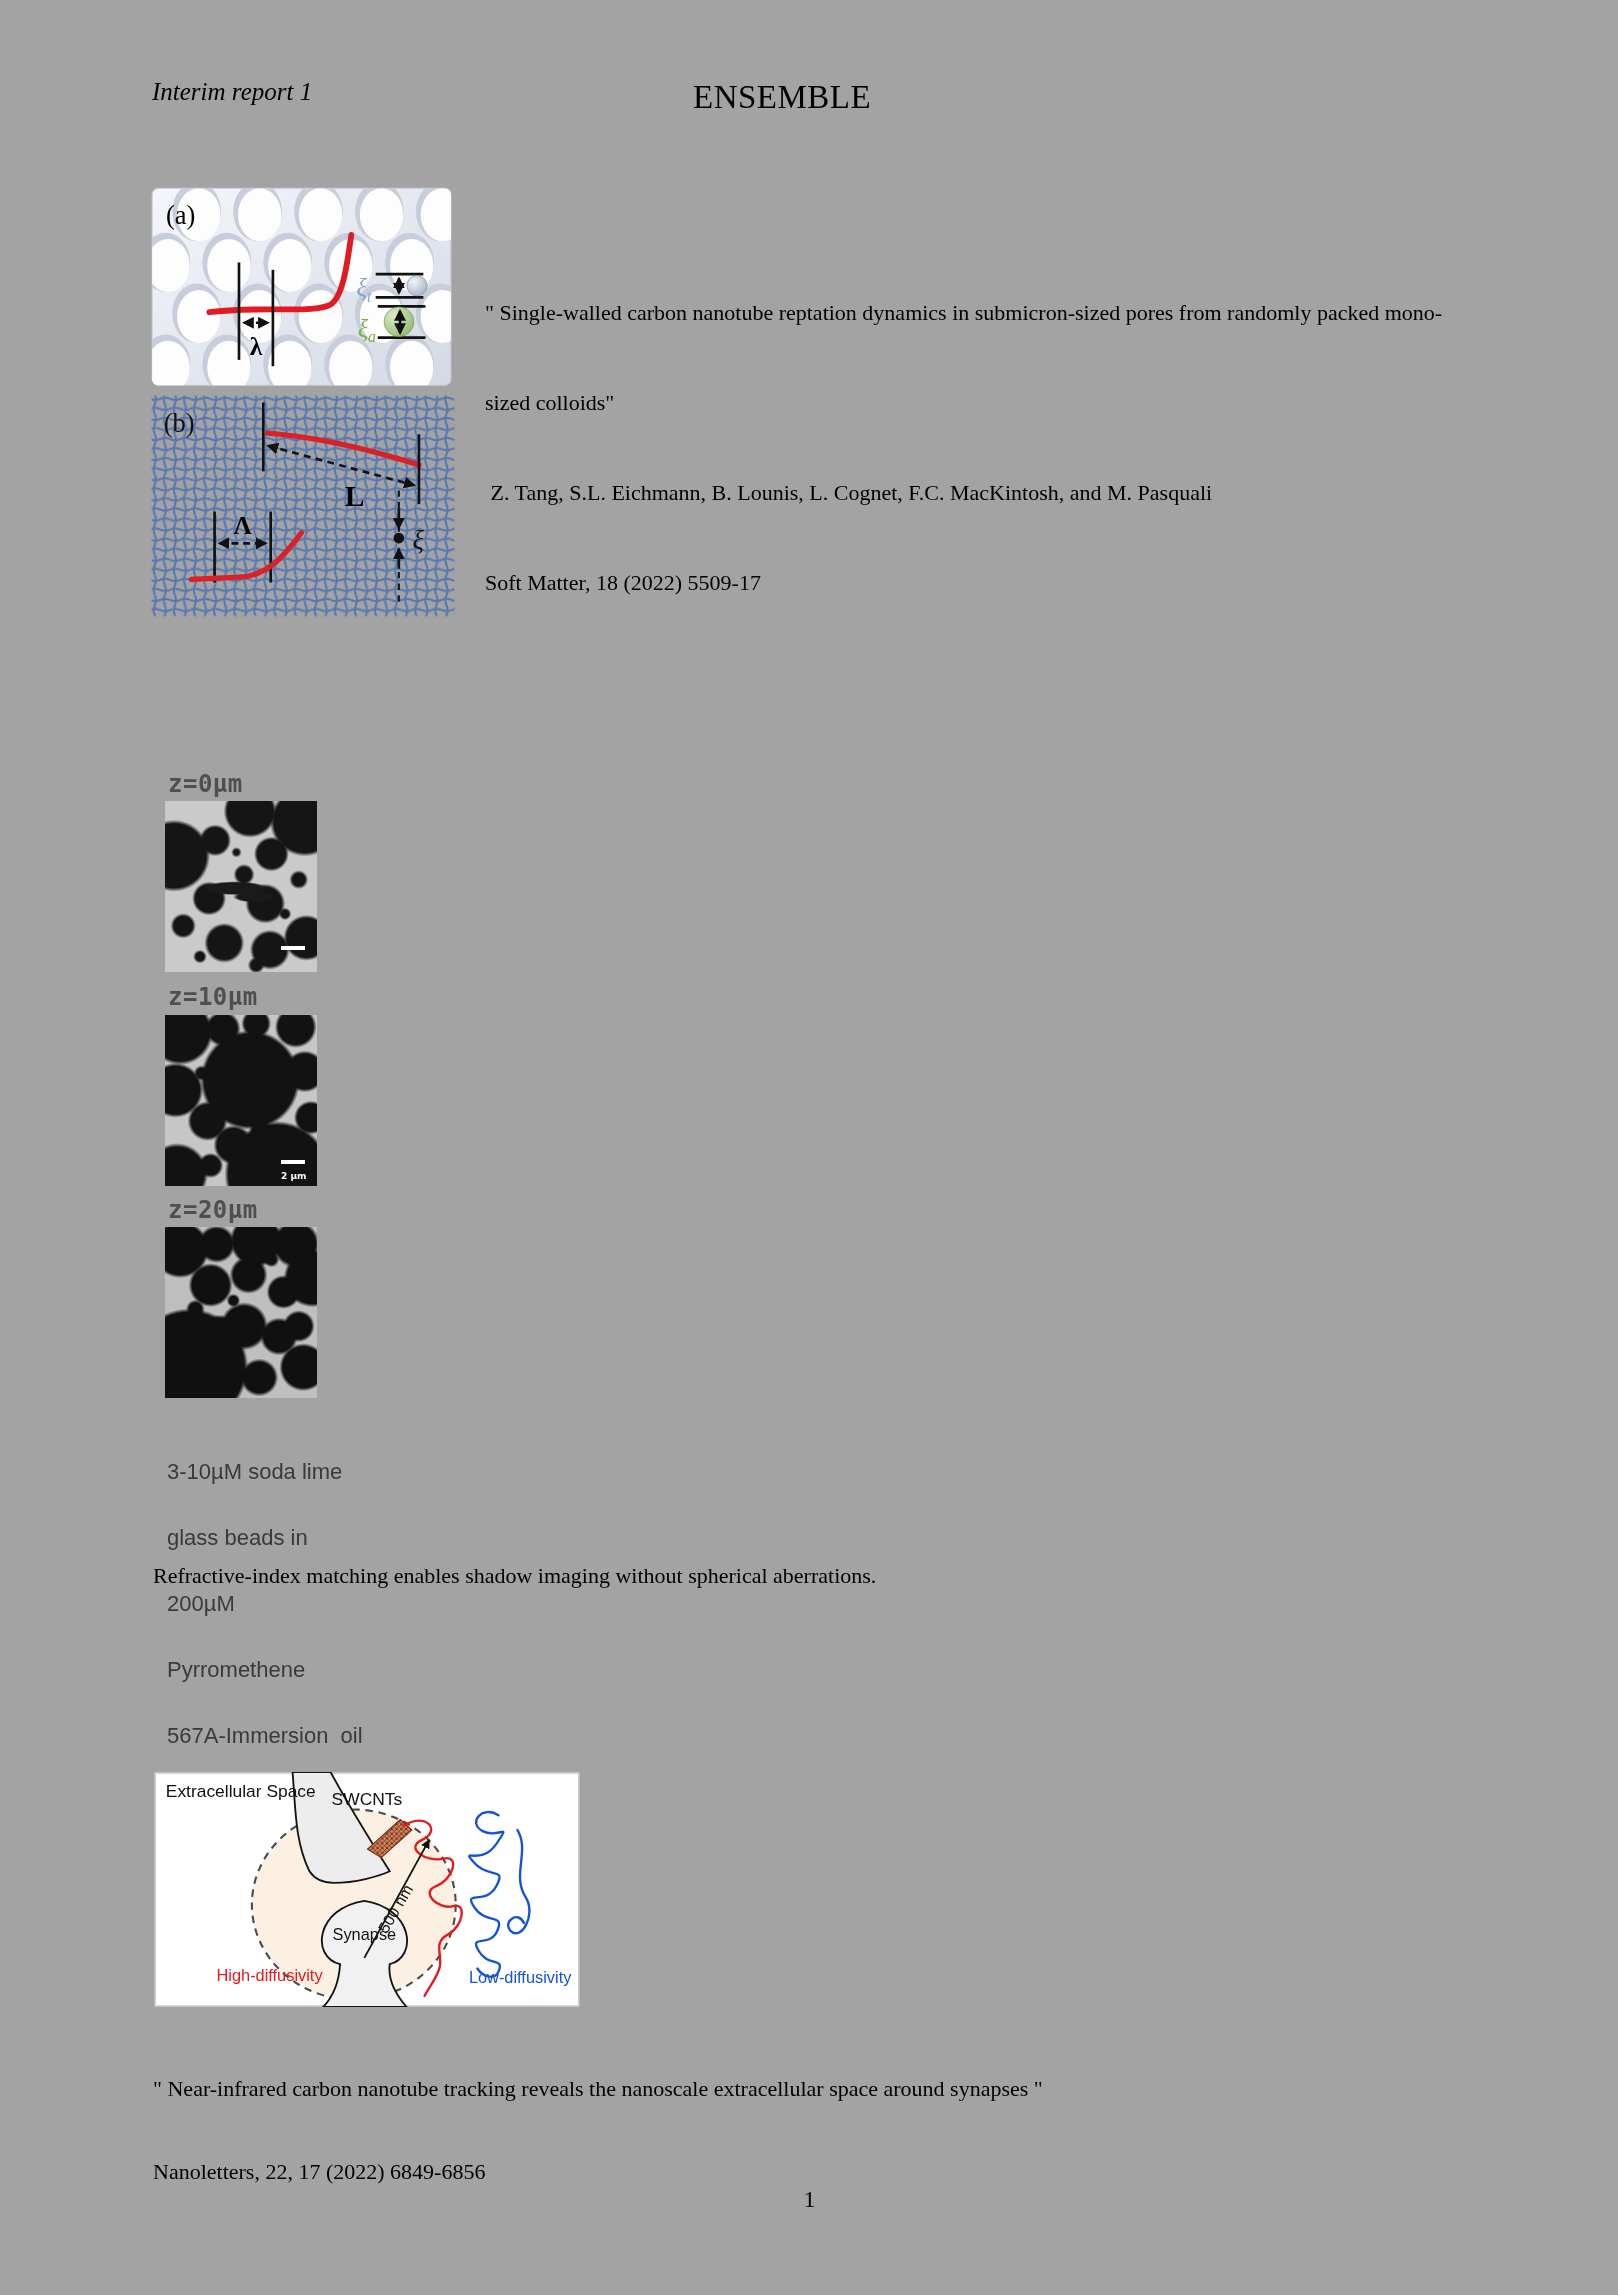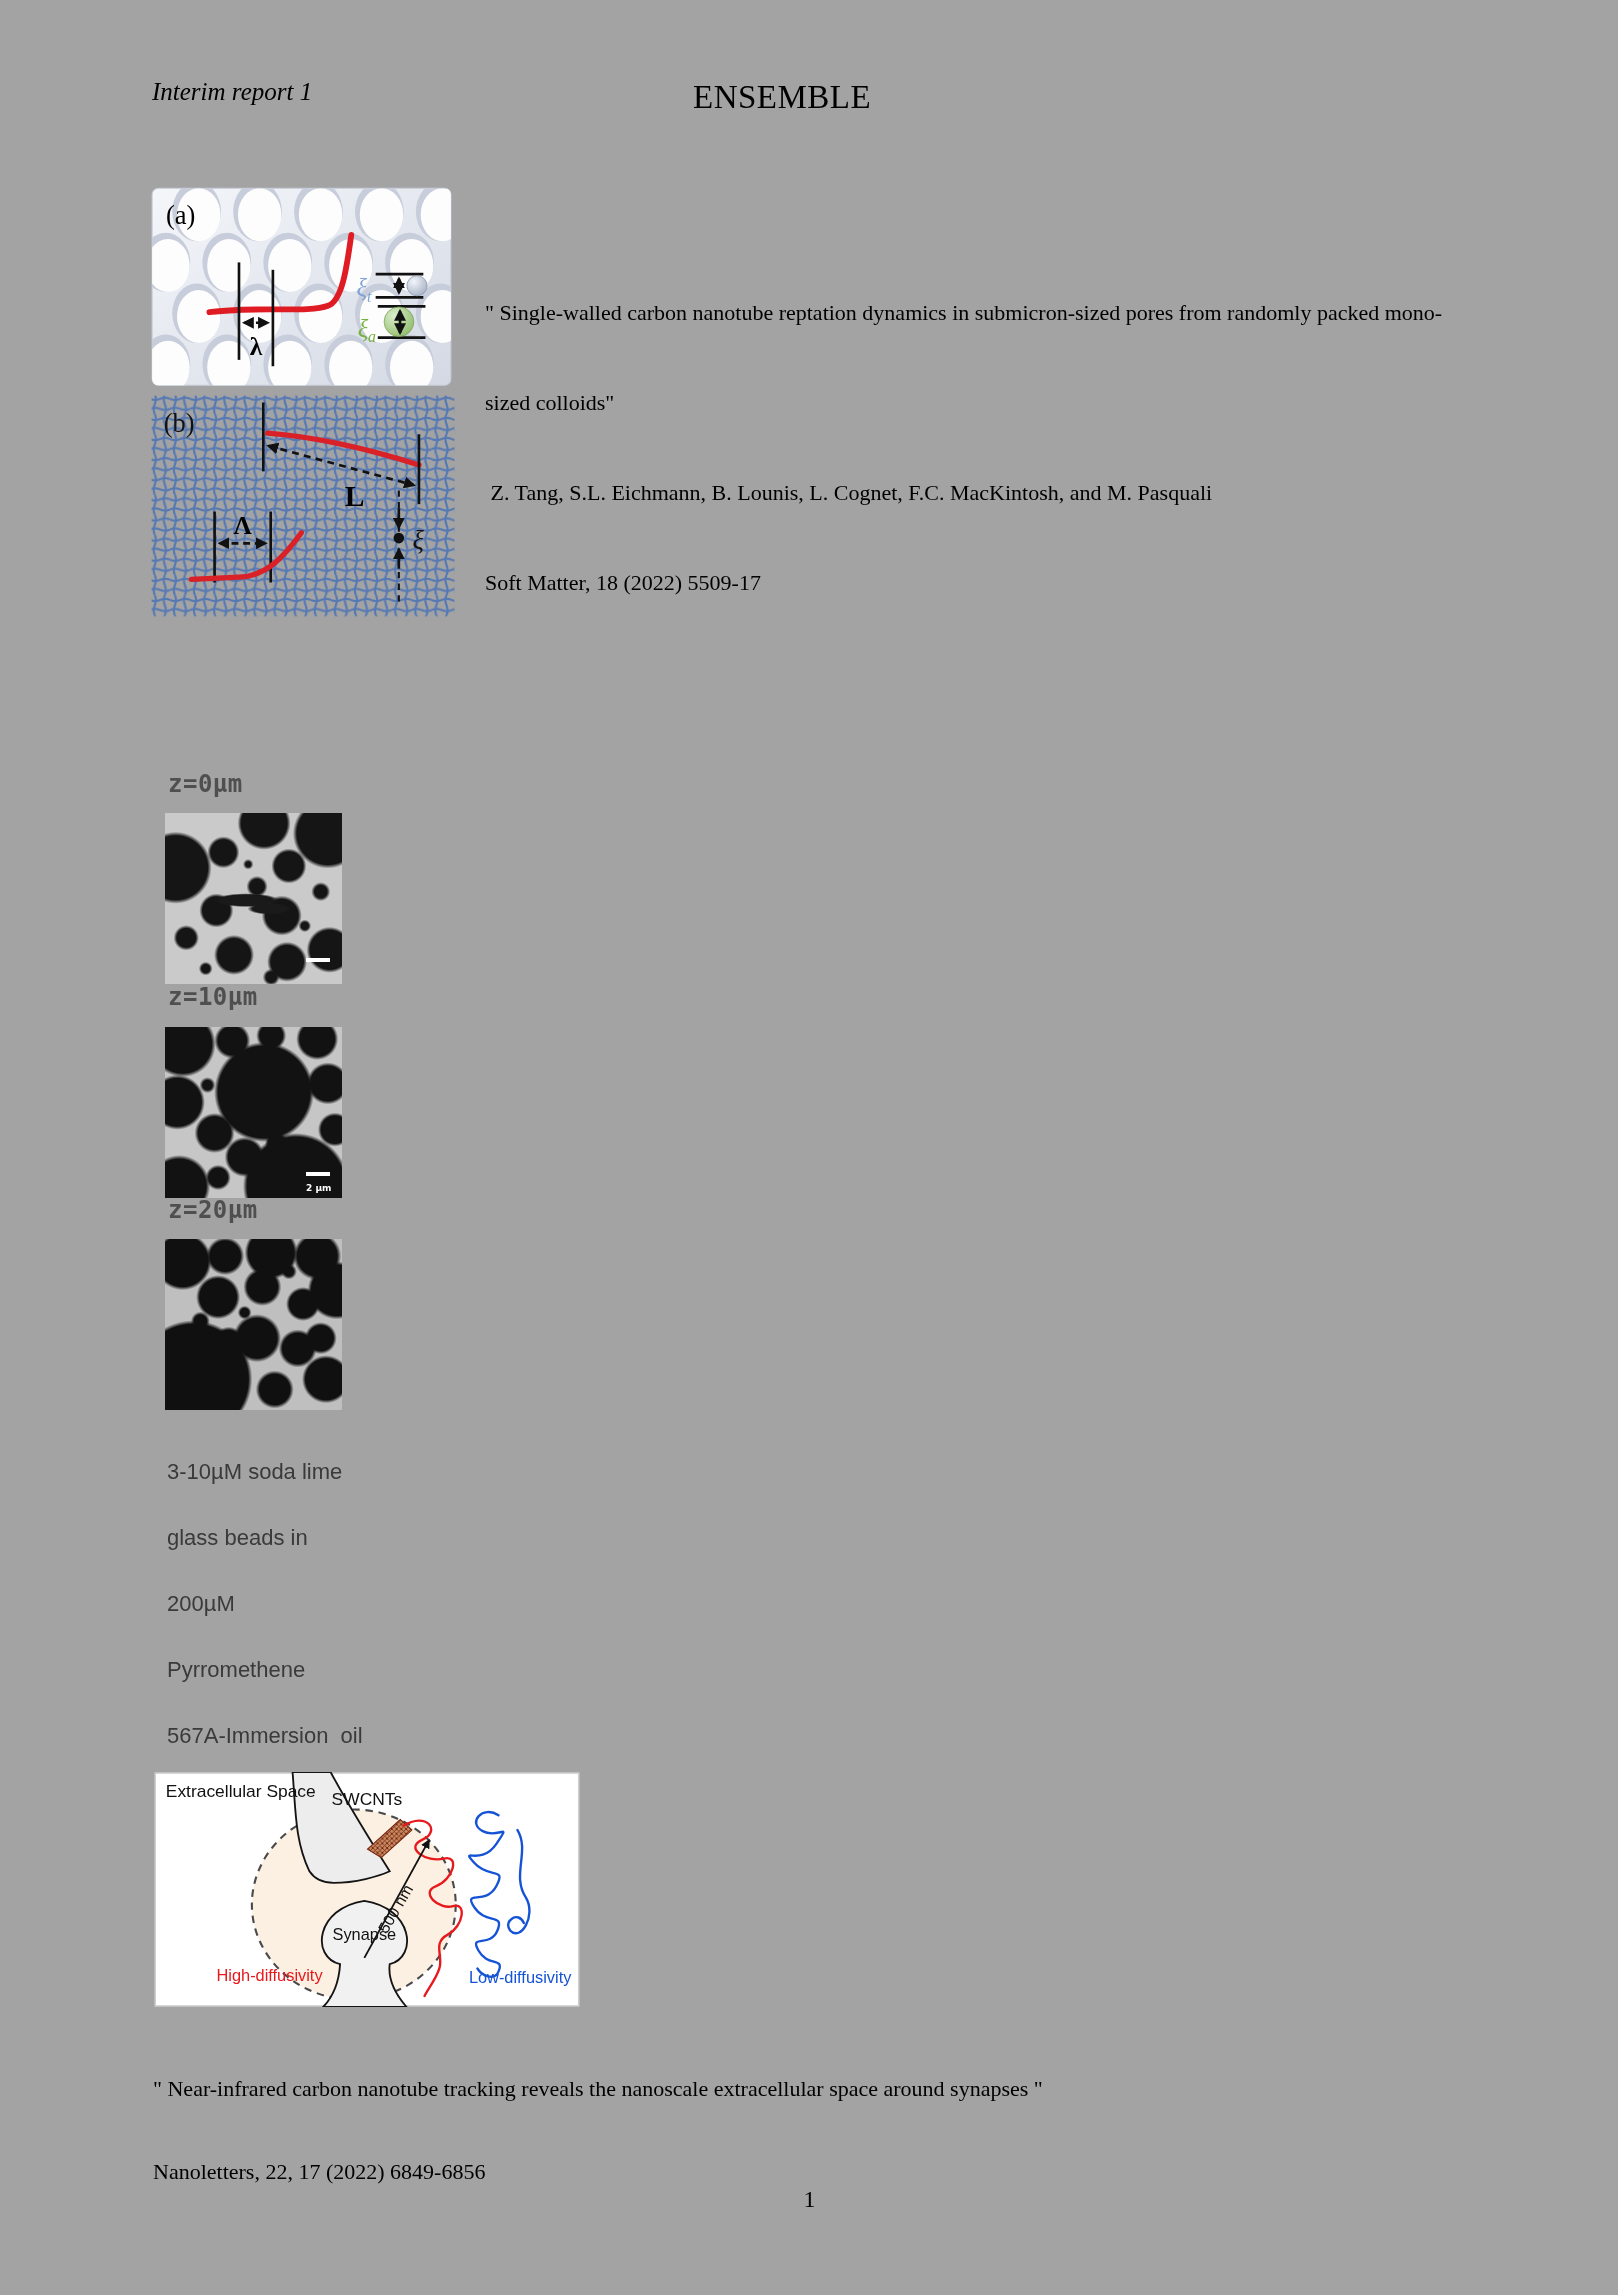--- a/index.html
+++ b/index.html
@@ -19,21 +19,21 @@
   
   .cite{font-size:22px;line-height:30px;white-space:pre-wrap;}
   .cite1{left:485px;top:238px;width:973px;}
   .cite2{left:153px;top:2020px;width:1005px;line-height:27.5px;}
   .body-line{left:153px;top:1563px;font-size:22px;}
   .page-num{left:0;top:2186px;width:1619px;text-align:center;font-size:24px;}
 
   
   .mlabel{left:168px;font-size:24px;font-weight:600;color:#4f4f4f;
           font-family:"DejaVu Sans Mono",monospace;letter-spacing:0.5px;}
-  .micro{left:165px;width:177px;height:171px;margin-top:12px;}
+  .micro{left:165px;width:152px;height:171px;}
   .lab1{top:770px;} .img1{top:801px;}
   .lab2{top:983px;} .img2{top:1015px;}
   .lab3{top:1196px;} .img3{top:1227px;}
   .scalebar{position:absolute;right:11.6px;bottom:22px;width:24px;height:3.7px;background:#fff;}
   .scalelabel{position:absolute;right:10.6px;bottom:5.3px;color:#fff;font:600 9px "DejaVu Sans",sans-serif;}
 
   .m1{background:
     radial-gradient(circle 35px at 92% 12%, #151515 31px, rgba(21,21,21,0) 35px),
     radial-gradient(circle 26.5px at 56% 6%, #151515 23px, rgba(21,21,21,0) 26.5px),
     radial-gradient(circle 36px at 6% 32%, #151515 32px, rgba(21,21,21,0) 36px),
@@ -301,20 +301,21 @@
   <div class="abs micro img3 m3"></div>
 
   <div class="abs caption">
     <div>3-10µM soda lime</div>
     <div>glass beads in</div>
     <div>200µM</div>
     <div>Pyrromethene</div>
     <div>567A-Immersion  oil</div>
   </div>
 
+  <div class="abs body-line">Refractive-index matching enables shadow imaging without spherical aberrations.</div>
 
   <svg class="abs fig-syn" viewBox="0 0 806 445">
     <defs>
       <marker id="sAr" viewBox="0 0 10 10" refX="8" refY="5" markerWidth="5" markerHeight="5" orient="auto">
         <path d="M0,0 L10,5 L0,10 z" fill="#111"></path>
       </marker>
       <pattern id="hatch" width="9" height="9" patternUnits="userSpaceOnUse">
         <path d="M0,9 L9,0 M-1,3 L3,-1 M6,10 L10,6" stroke="#6b1f0e" stroke-width="1.6" fill="none"></path>
         <path d="M0,0 L9,9" stroke="#6b1f0e" stroke-width="1.2" fill="none"></path>
       </pattern>

